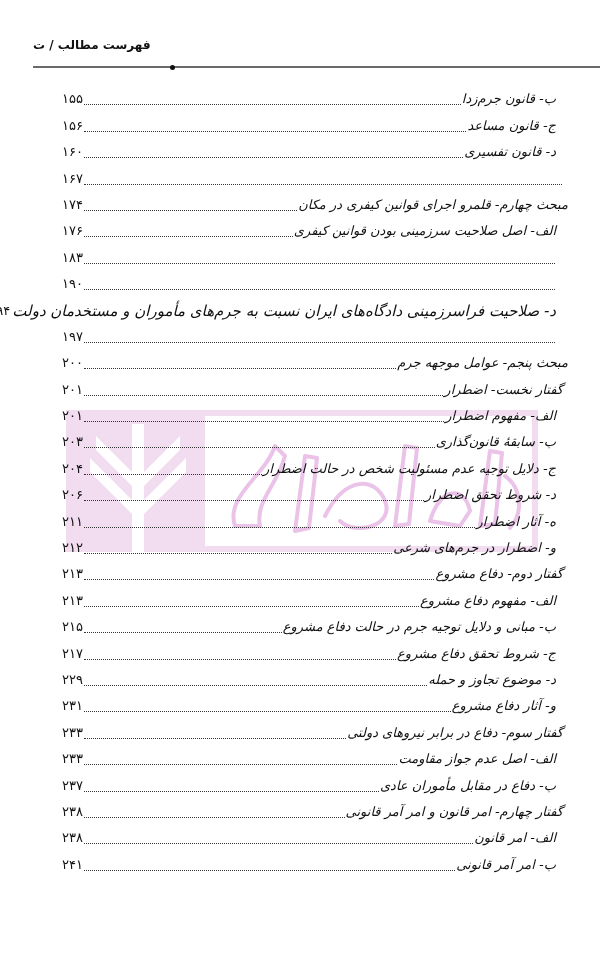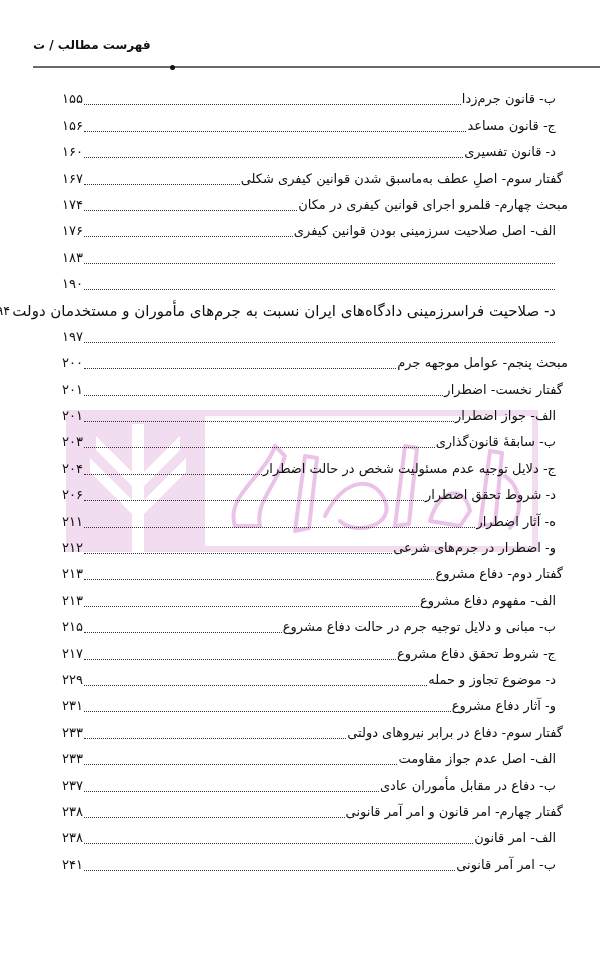--- a/index.html
+++ b/index.html
@@ -89,20 +89,21 @@
       font-size: 13px;
       line-height: 18px;
       white-space: nowrap;
     }
     .toc-row.lvl-0 { padding-right: 0; }
     .toc-row.lvl-1 { padding-right: 5px; }
     .toc-row.lvl-2 { padding-right: 12px; }
     .toc-title {
       flex: 0 0 auto;
       padding-bottom: 2px;
+      font-style: italic;
     }
     .toc-dots {
       flex: 1 1 auto;
       margin: 0 1px 5px 1px;
       border-bottom: 1.5px dotted #333;
       height: 0;
     }
     .toc-page {
       flex: 0 0 auto;
       padding-bottom: 2px;
@@ -151,21 +152,20 @@
       <span class="toc-title">ج- قانون مساعد</span>
       <span class="toc-dots"></span>
       <span class="toc-page">۱۵۶</span>
     </div>
   <div class="toc-row lvl-2">
       <span class="toc-title">د- قانون تفسیری</span>
       <span class="toc-dots"></span>
       <span class="toc-page">۱۶۰</span>
     </div>
   <div class="toc-row lvl-1">
-      <span class="toc-title">گفتار سوم- اصلِ عطف به‌ماسبق شدن قوانین کیفری شکلی</span>
       <span class="toc-dots"></span>
       <span class="toc-page">۱۶۷</span>
     </div>
   <div class="toc-row lvl-0">
       <span class="toc-title">مبحث چهارم- قلمرو اجرای قوانین کیفری در مکان</span>
       <span class="toc-dots"></span>
       <span class="toc-page">۱۷۴</span>
     </div>
   <div class="toc-row lvl-2">
       <span class="toc-title">الف- اصل صلاحیت سرزمینی بودن قوانین کیفری</span>
@@ -193,21 +193,21 @@
       <span class="toc-title">مبحث پنجم- عوامل موجهه جرم</span>
       <span class="toc-dots"></span>
       <span class="toc-page">۲۰۰</span>
     </div>
   <div class="toc-row lvl-1">
       <span class="toc-title">گفتار نخست- اضطرار</span>
       <span class="toc-dots"></span>
       <span class="toc-page">۲۰۱</span>
     </div>
   <div class="toc-row lvl-2">
-      <span class="toc-title">الف- جواز اضطرار</span>
+      <span class="toc-title">الف- مفهوم اضطرار</span>
       <span class="toc-dots"></span>
       <span class="toc-page">۲۰۱</span>
     </div>
   <div class="toc-row lvl-2">
       <span class="toc-title">ب- سابقهٔ قانون‌گذاری</span>
       <span class="toc-dots"></span>
       <span class="toc-page">۲۰۳</span>
     </div>
   <div class="toc-row lvl-2">
       <span class="toc-title">ج- دلایل توجیه عدم مسئولیت شخص در حالت اضطرار</span>

